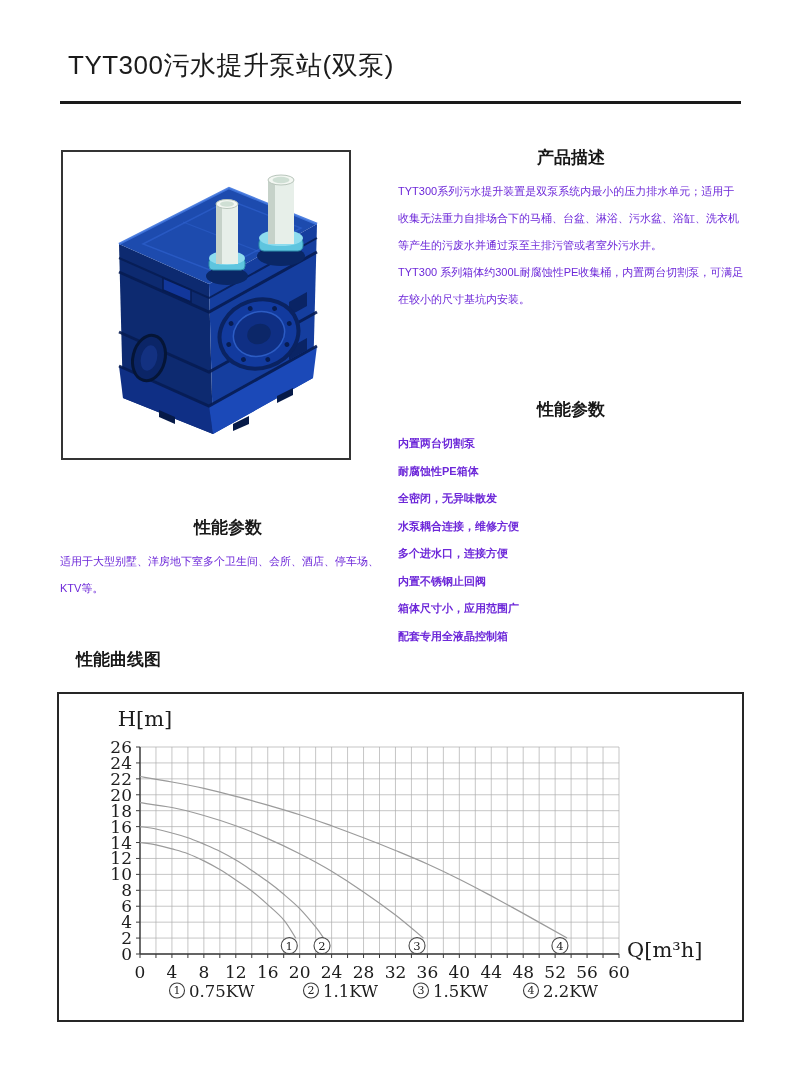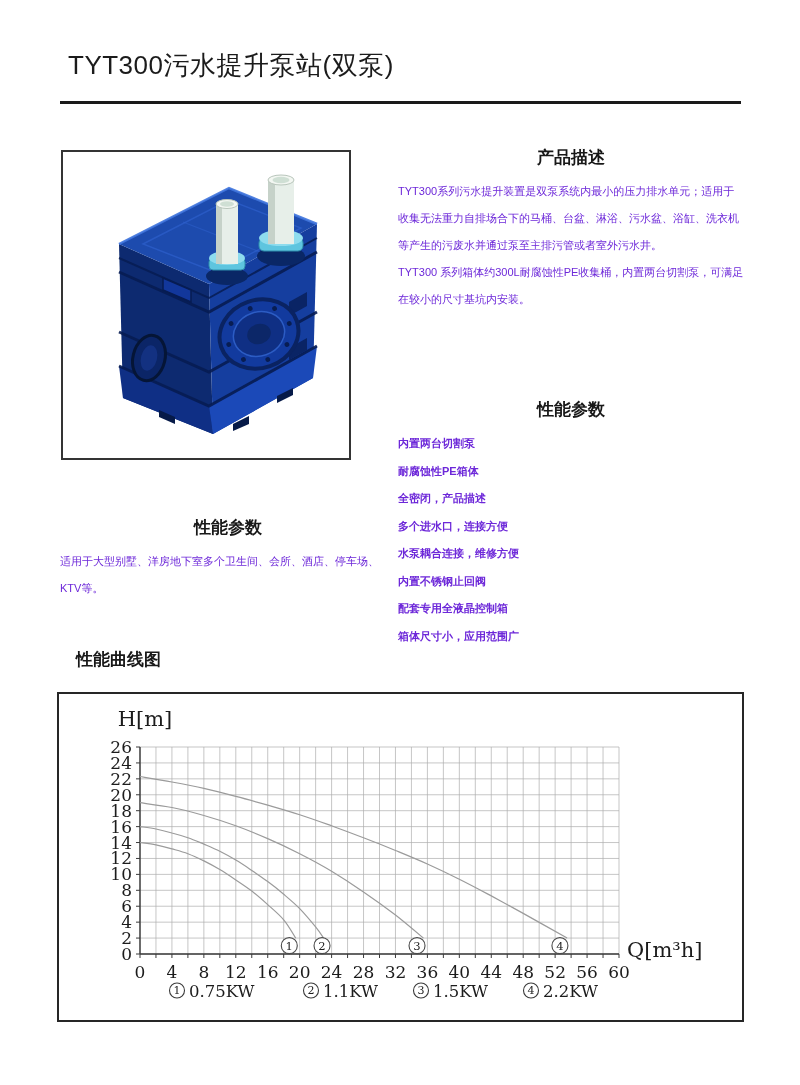--- a/index.html
+++ b/index.html
@@ -106,26 +106,26 @@
         <p>TYT300系列污水提升装置是双泵系统内最小的压力排水单元；适用于收集无法重力自排场合下的马桶、台盆、淋浴、污水盆、浴缸、洗衣机等产生的污废水并通过泵至主排污管或者室外污水井。</p>
         <p>TYT300 系列箱体约300L耐腐蚀性PE收集桶，内置两台切割泵，可满足在较小的尺寸基坑内安装。</p>
       </div>
   </section>
 
   <section class="sec sec-params">
     <h2>性能参数</h2>
     <div>
         <div class="param-item">内置两台切割泵</div>
         <div class="param-item">耐腐蚀性PE箱体</div>
-        <div class="param-item">全密闭，产品描述</div>
+        <div class="param-item">全密闭，无异味散发</div>
+        <div class="param-item">水泵耦合连接，维修方便</div>
         <div class="param-item">多个进水口，连接方便</div>
-        <div class="param-item">水泵耦合连接，维修方便</div>
         <div class="param-item">内置不锈钢止回阀</div>
+        <div class="param-item">箱体尺寸小，应用范围广</div>
         <div class="param-item">配套专用全液晶控制箱</div>
-        <div class="param-item">箱体尺寸小，应用范围广</div>
       </div>
   </section>
 
   <section class="sec sec-occasions">
     <h2>性能参数</h2>
     <p>适用于大型别墅、洋房地下室多个卫生间、会所、酒店、停车场、KTV等。</p>
   </section>
 
   <h2 class="curve-heading">性能曲线图</h2>
   <div class="chart-frame">

